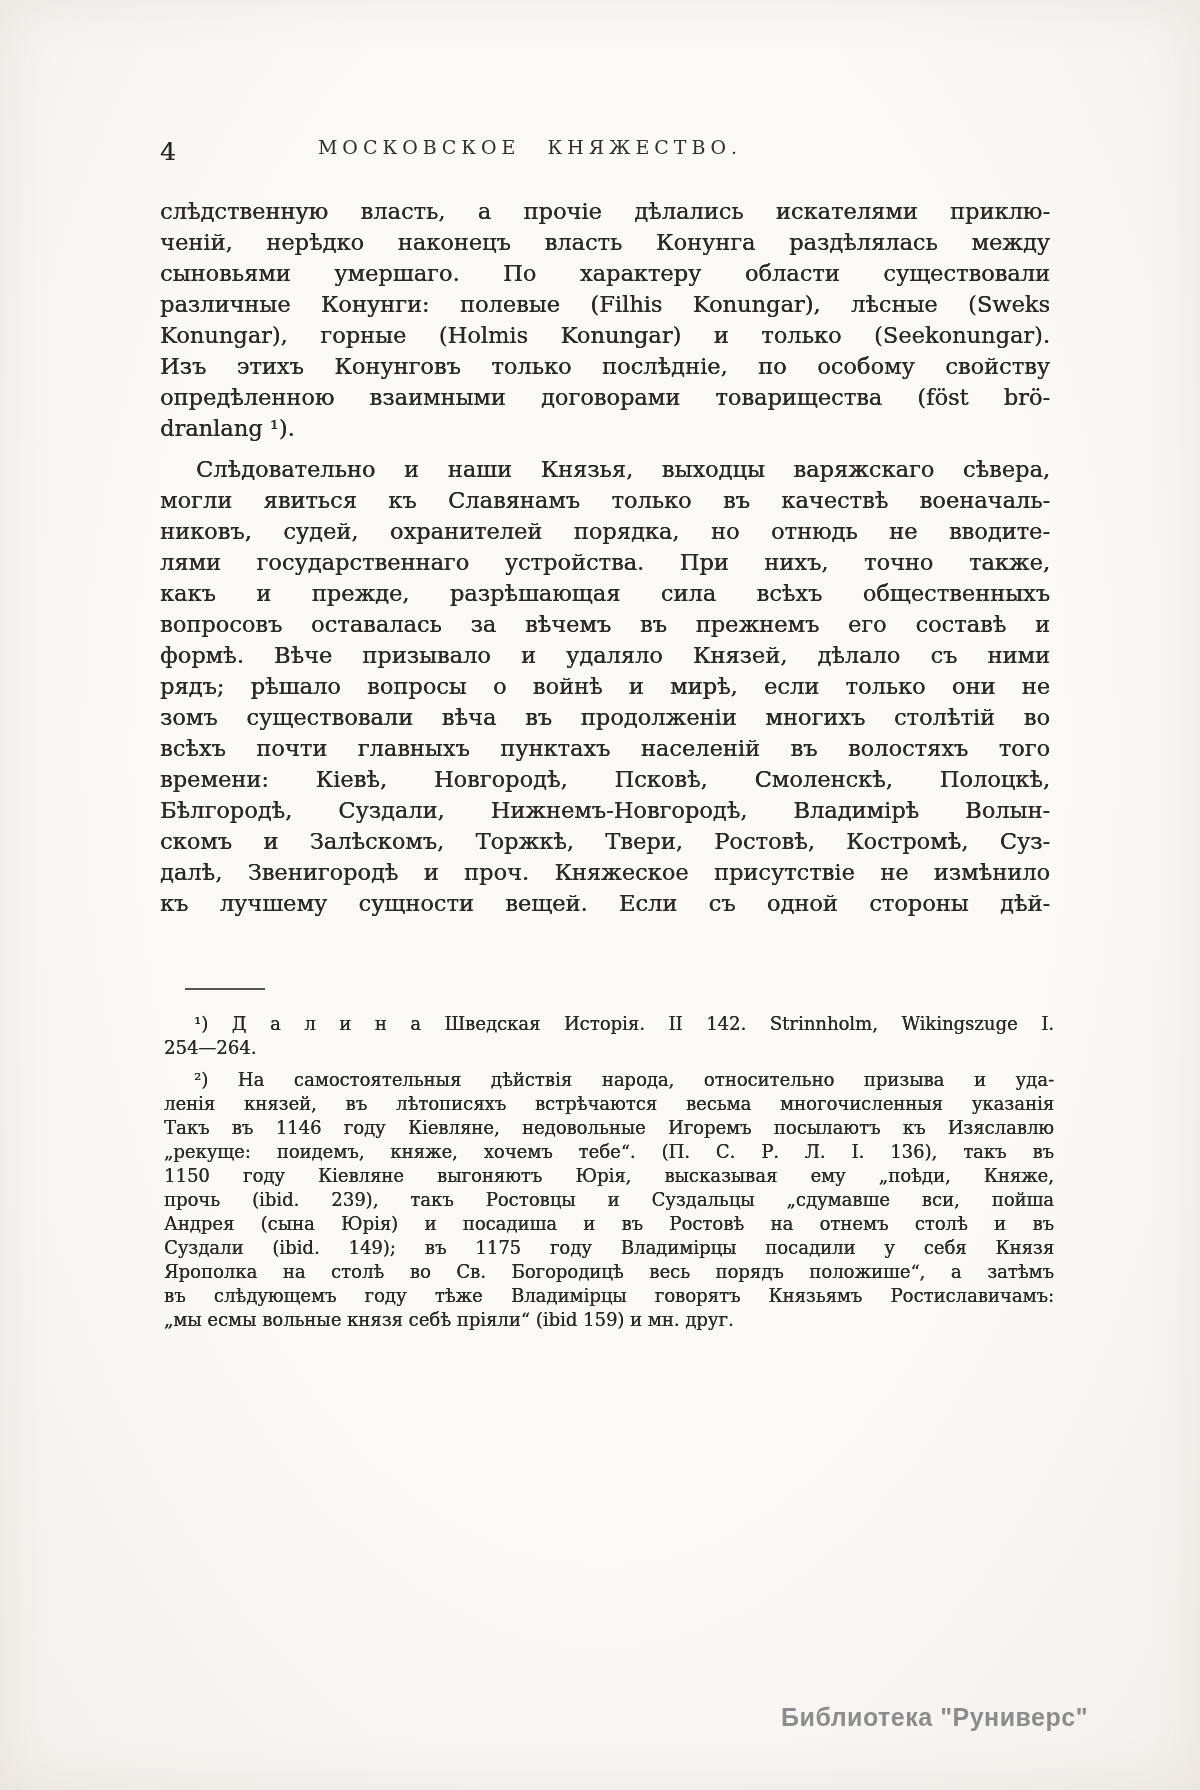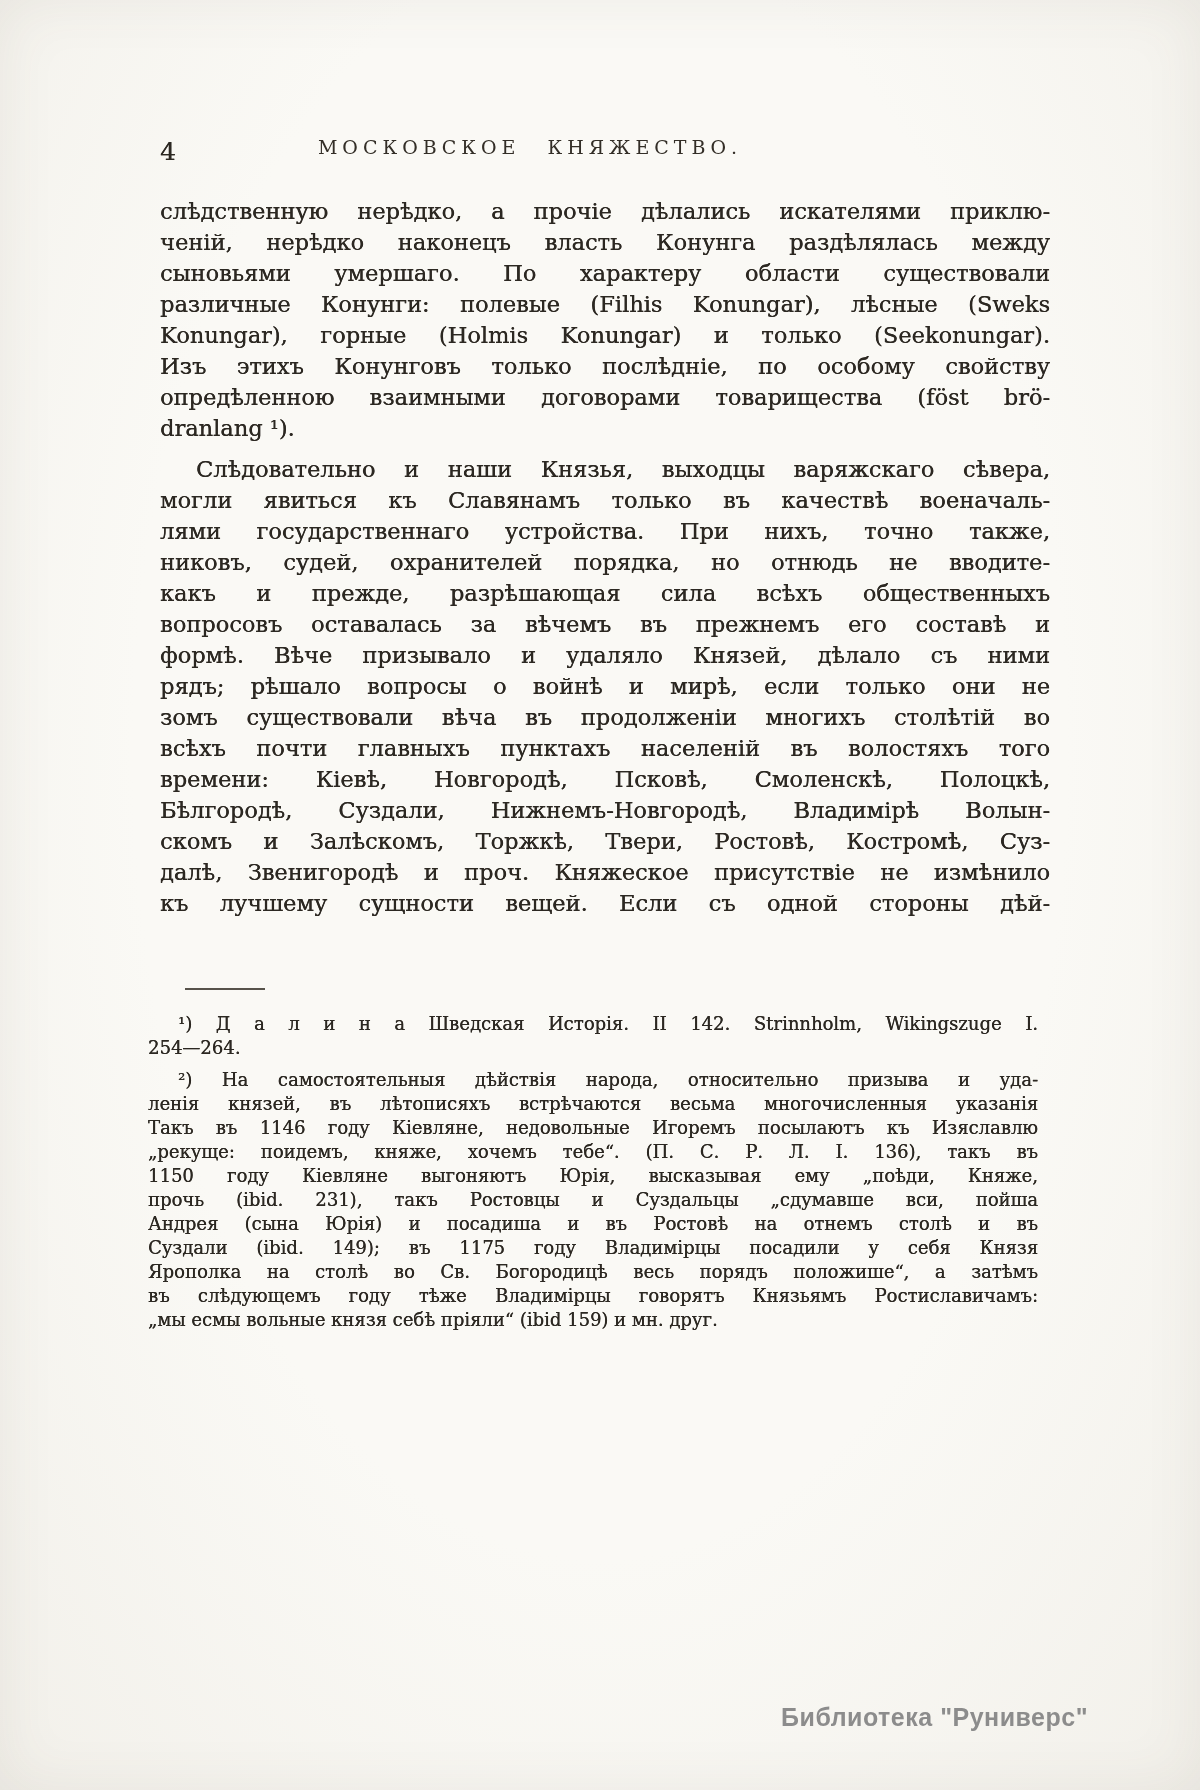--- a/index.html
+++ b/index.html
@@ -50,21 +50,21 @@
   .line.indent { text-indent: 36px; margin-top: 10px; }
   .line.no-just { text-align-last: left; }
   .footnote-separator {
     position: absolute;
     top: 988px; left: 185px;
     width: 80px; height: 2px;
     background: #57524a;
   }
   .footnotes {
     position: absolute;
-    top: 1012px; left: 148px; width: 890px;
+    top: 1012px; left: 164px; width: 890px;
   }
   .footnote { margin-bottom: 8px; }
   .fline {
     font-size: 18px;
     line-height: 24px;
     text-align: justify;
     text-align-last: justify;
     text-shadow: 0.25px 0 0 currentColor;
   }
   .fline.indent { text-indent: 30px; }
@@ -84,34 +84,34 @@
 
 <div class="page">
 
   <div class="header-row">
     <span class="page-number">4</span>
     <div class="running-header">МОСКОВСКОЕ КНЯЖЕСТВО.</div>
   </div>
 
   <div class="body-text">
       <div class="paragraph">
-        <div class="line">слѣдственную нерѣдко, а прочіе дѣлались искателями приклю-</div>
+        <div class="line">слѣдственную власть, а прочіе дѣлались искателями приклю-</div>
         <div class="line">ченій, нерѣдко наконецъ власть Конунга раздѣлялась между</div>
         <div class="line">сыновьями умершаго. По характеру области существовали</div>
         <div class="line">различные Конунги: полевые (Filhis Konungar), лѣсные (Sweks</div>
         <div class="line">Konungar), горные (Holmis Konungar) и только (Seekonungar).</div>
         <div class="line">Изъ этихъ Конунговъ только послѣдніе, по особому свойству</div>
         <div class="line">опредѣленною взаимными договорами товарищества (föst brö-</div>
         <div class="line no-just">dranlang ¹).</div>
       </div>
       <div class="paragraph">
         <div class="line indent">Слѣдовательно и наши Князья, выходцы варяжскаго сѣвера,</div>
         <div class="line">могли явиться къ Славянамъ только въ качествѣ военачаль-</div>
+        <div class="line">никовъ, судей, охранителей порядка, но отнюдь не вводите-</div>
         <div class="line">лями государственнаго устройства. При нихъ, точно также,</div>
-        <div class="line">никовъ, судей, охранителей порядка, но отнюдь не вводите-</div>
         <div class="line">какъ и прежде, разрѣшающая сила всѣхъ общественныхъ</div>
         <div class="line">вопросовъ оставалась за вѣчемъ въ прежнемъ его составѣ и</div>
         <div class="line">формѣ. Вѣче призывало и удаляло Князей, дѣлало съ ними</div>
         <div class="line">рядъ; рѣшало вопросы о войнѣ и мирѣ, если только они не</div>
         <div class="line">зомъ существовали вѣча въ продолженіи многихъ столѣтій во</div>
         <div class="line">всѣхъ почти главныхъ пунктахъ населеній въ волостяхъ того</div>
         <div class="line">времени: Кіевѣ, Новгородѣ, Псковѣ, Смоленскѣ, Полоцкѣ,</div>
         <div class="line">Бѣлгородѣ, Суздали, Нижнемъ-Новгородѣ, Владимірѣ Волын-</div>
         <div class="line">скомъ и Залѣскомъ, Торжкѣ, Твери, Ростовѣ, Костромѣ, Суз-</div>
         <div class="line">далѣ, Звенигородѣ и проч. Княжеское присутствіе не измѣнило</div>
@@ -125,21 +125,21 @@
       <div class="footnote">
         <div class="fline indent">¹) Д а л и н а  Шведская  Исторія.  II 142.  Strinnholm,  Wikingszuge  I.</div>
         <div class="fline no-just">254—264.</div>
       </div>
       <div class="footnote">
         <div class="fline indent">²) На самостоятельныя дѣйствія народа, относительно призыва и уда-</div>
         <div class="fline">ленія князей, въ лѣтописяхъ встрѣчаются весьма многочисленныя указанія</div>
         <div class="fline">Такъ въ 1146 году Кіевляне, недовольные Игоремъ посылаютъ къ Изяславлю</div>
         <div class="fline">„рекуще: поидемъ, княже, хочемъ тебе“. (П. С. Р. Л. I. 136), такъ въ</div>
         <div class="fline">1150 году Кіевляне выгоняютъ Юрія, высказывая ему „поѣди, Княже,</div>
-        <div class="fline">прочь (ibid. 231), такъ Ростовцы и Суздальцы „сдумавше вси, пойша</div>
+        <div class="fline">прочь (ibid. 239), такъ Ростовцы и Суздальцы „сдумавше вси, пойша</div>
         <div class="fline">Андрея (сына Юрія) и посадиша и въ Ростовѣ на отнемъ столѣ и въ</div>
         <div class="fline">Суздали (ibid. 149); въ 1175 году Владимірцы посадили у себя Князя</div>
         <div class="fline">Ярополка на столѣ во Св. Богородицѣ весь порядъ положише“, а затѣмъ</div>
         <div class="fline">въ слѣдующемъ году тѣже Владимірцы говорятъ Князьямъ Ростиславичамъ:</div>
         <div class="fline no-just">„мы есмы вольные князя себѣ пріяли“ (ibid 159) и мн. друг.</div>
       </div>
     </div>
 
   <div class="watermark">Библиотека "Руниверс"</div>
 

